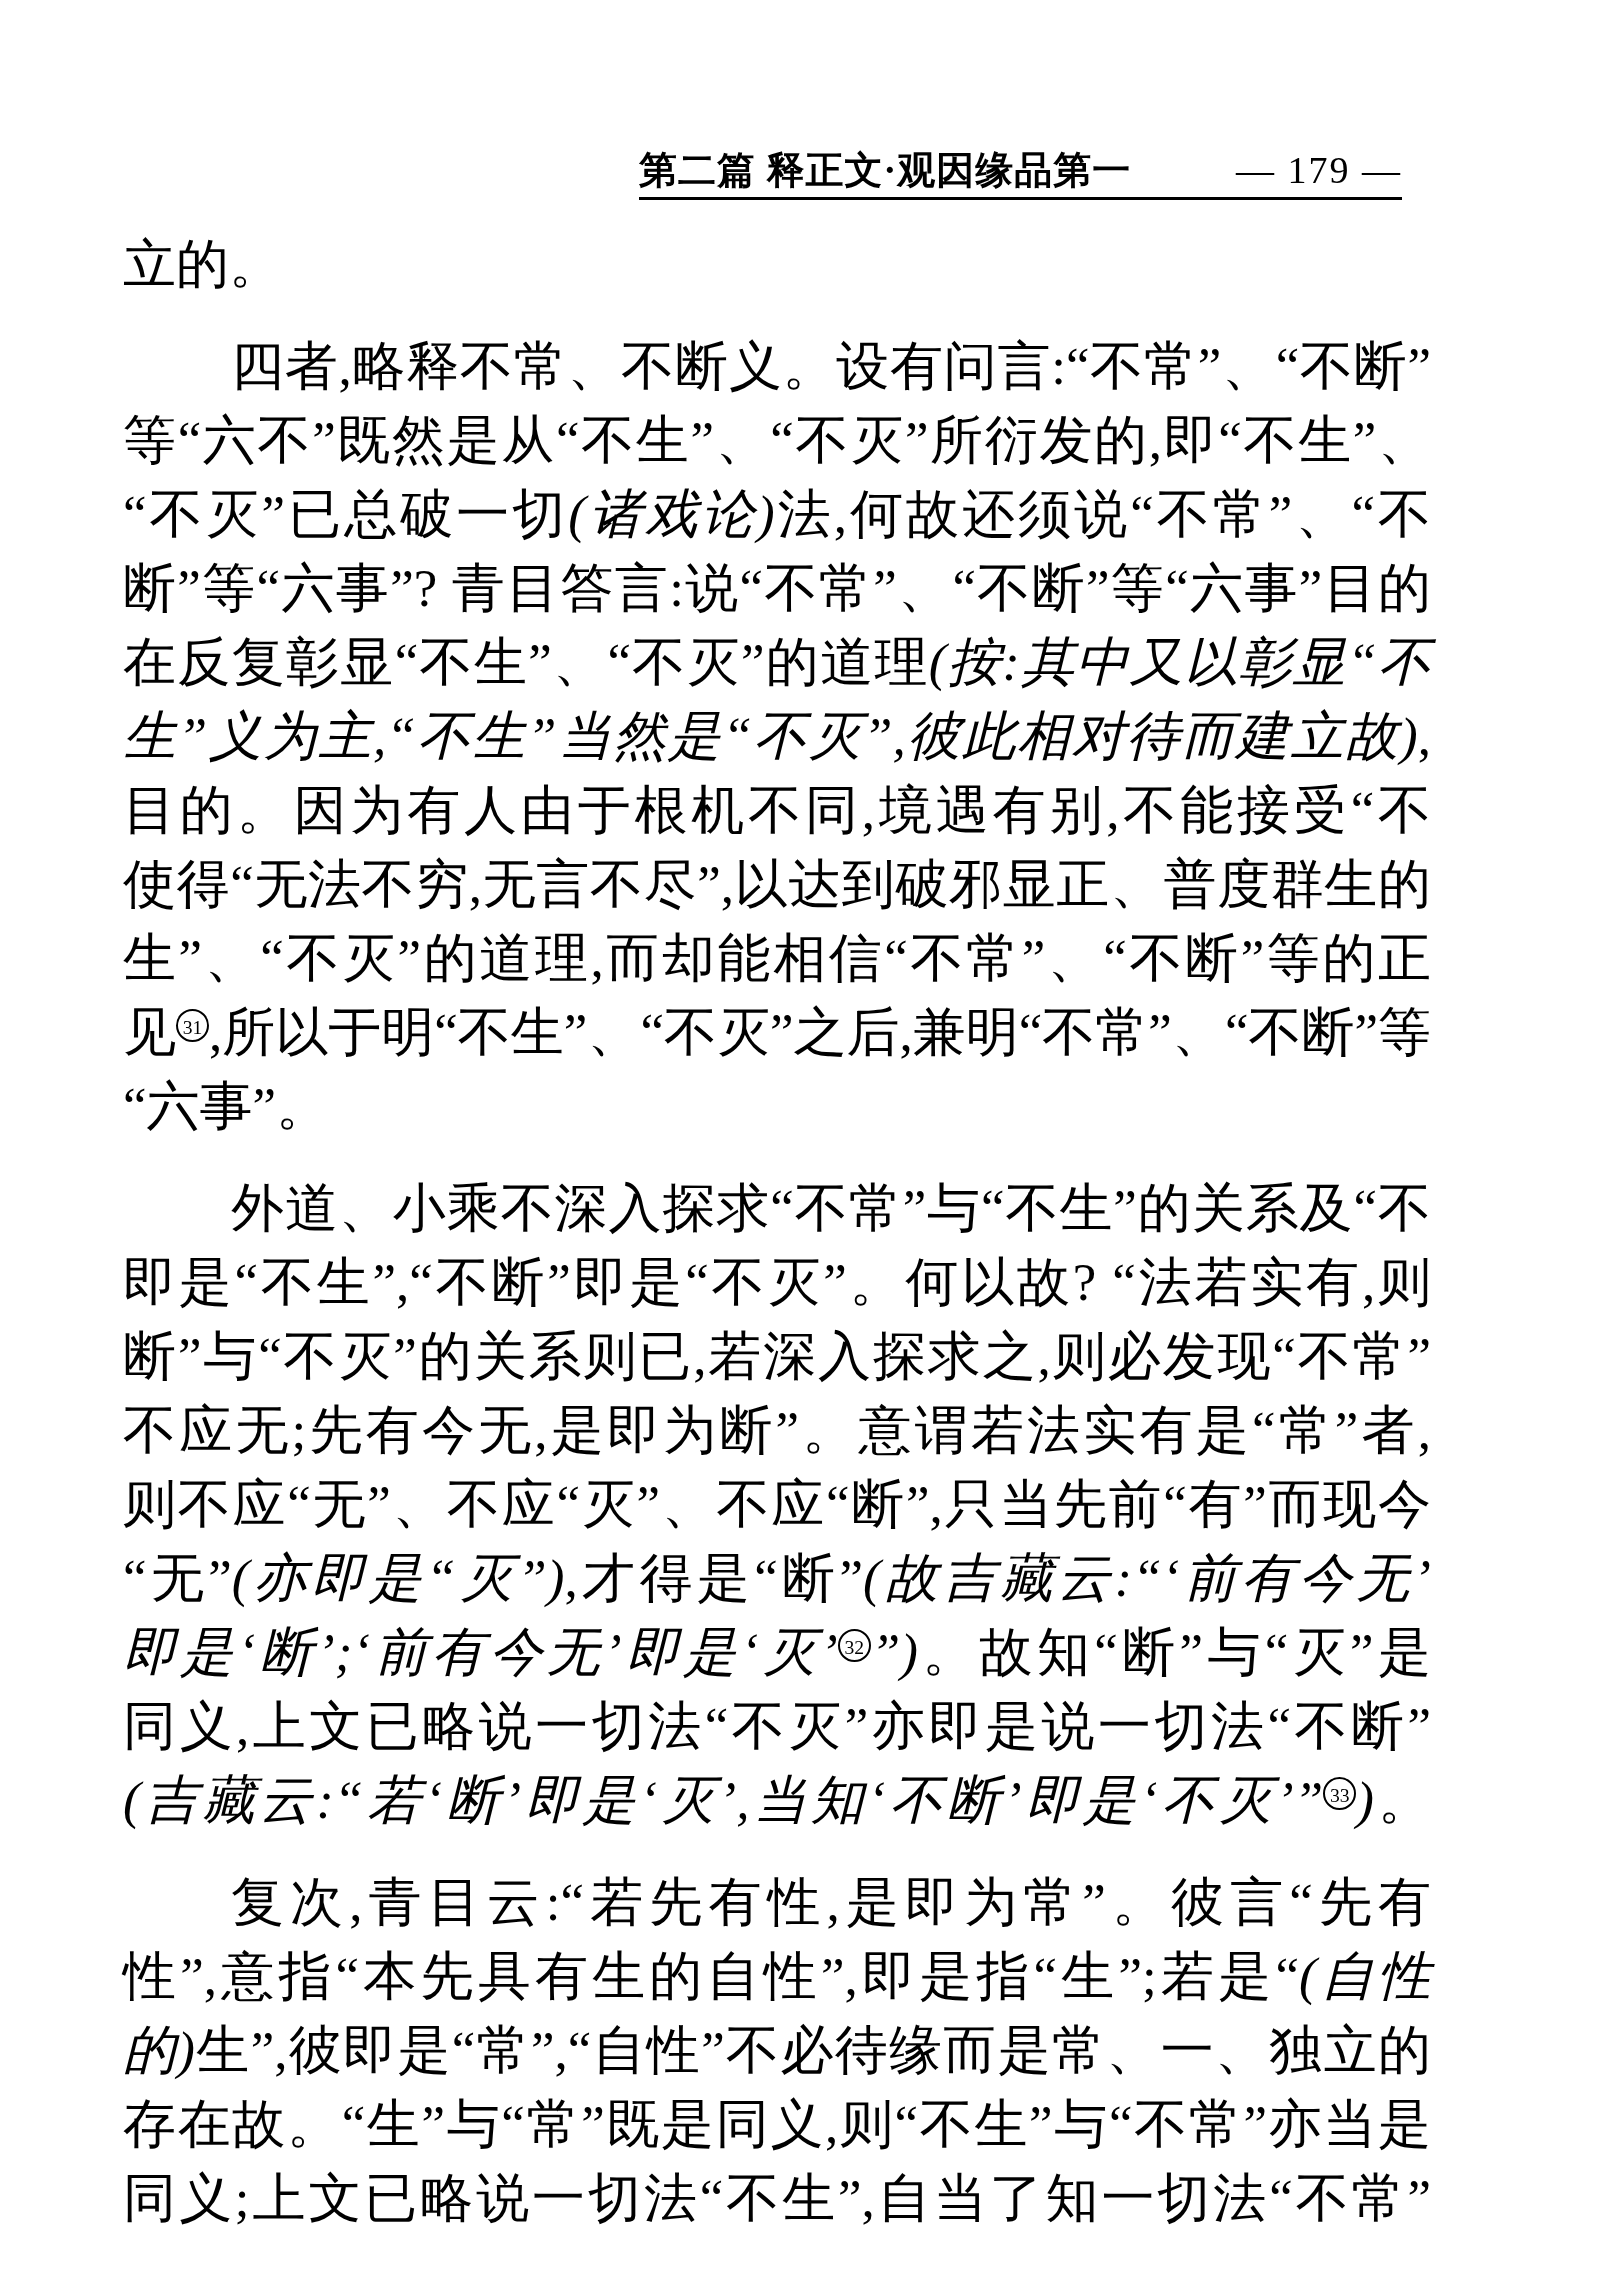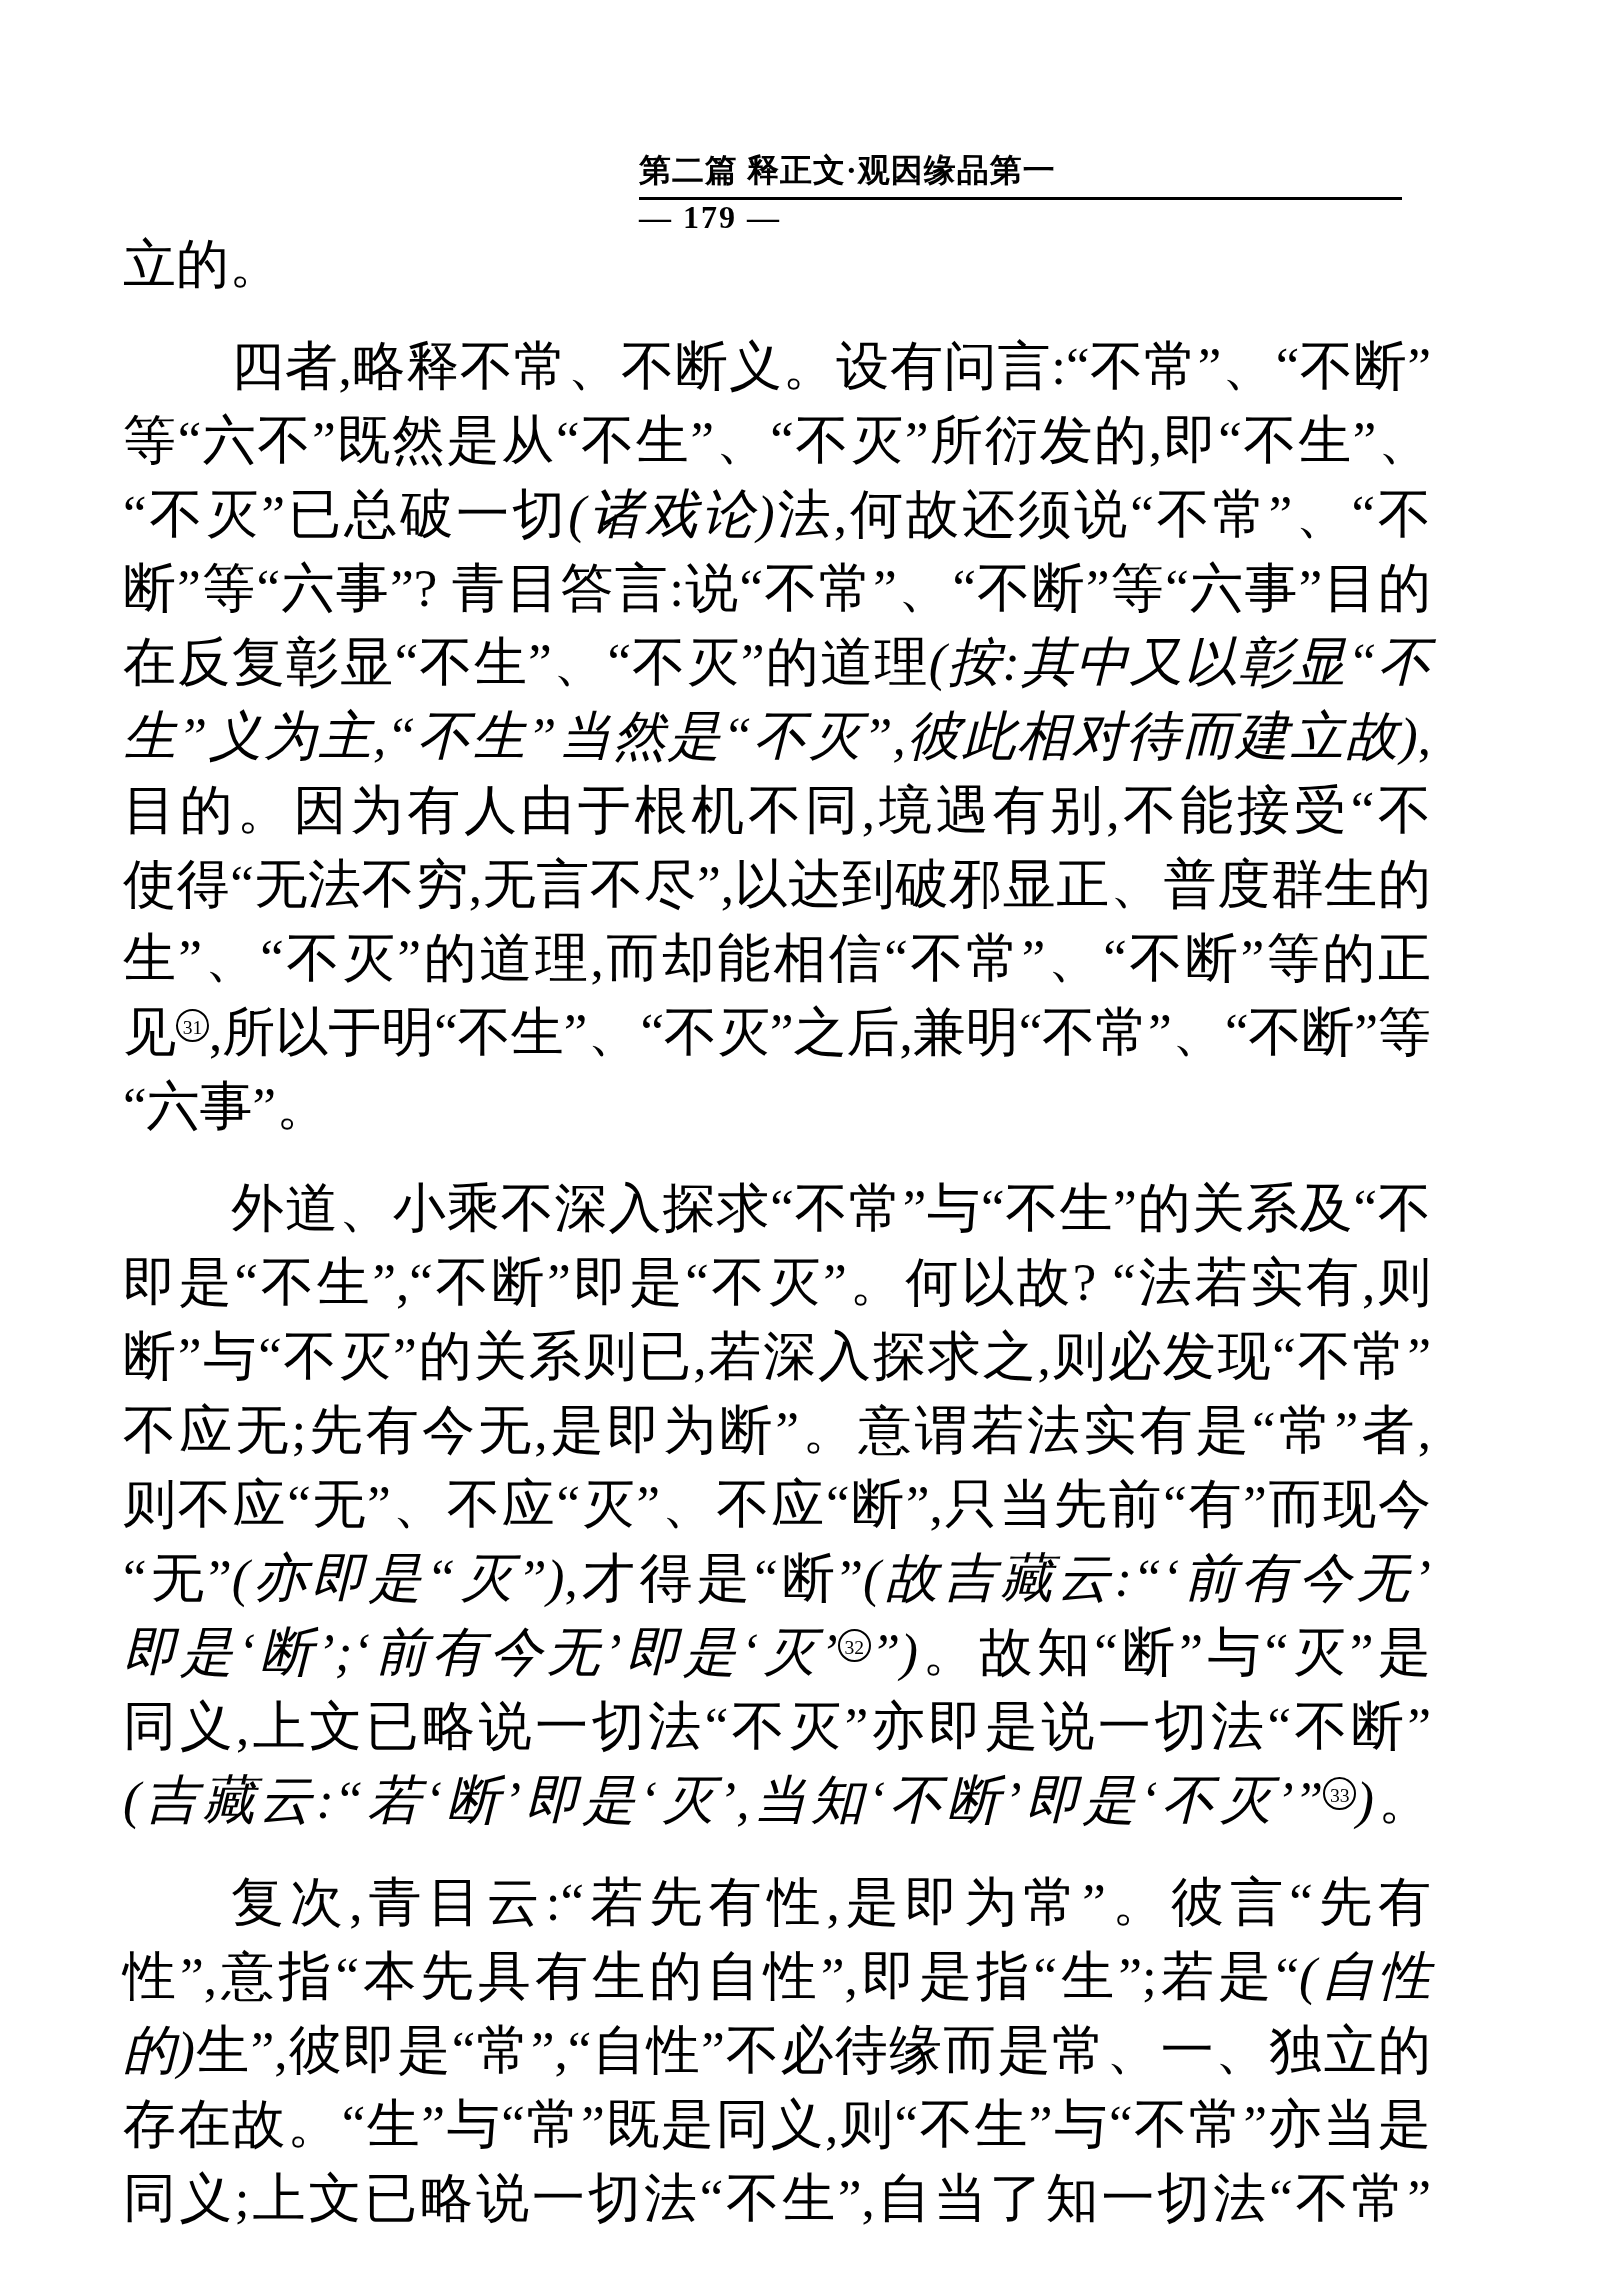--- a/index.html
+++ b/index.html
@@ -18,31 +18,30 @@
     background: #ffffff;
   }
   .running-header {
     position: absolute;
     left: 639px;
     top: 147px;
     width: 763px;
     display: flex;
     justify-content: space-between;
     align-items: baseline;
-    font-size: 32px;
+    font-size: 38px;
     line-height: 47px;
     white-space: nowrap;
-    flex-direction: column;
   }
   .running-header .title {
     font-weight: bold;
     letter-spacing: 1px;
   }
   .running-header .pageno {
-    font-weight: bold;
+    font-weight: normal;
     letter-spacing: 2px;
   }
   .header-rule {
     position: absolute;
     left: 639px;
     top: 197px;
     width: 763px;
     height: 2.9px;
     background: #000000;
   }

